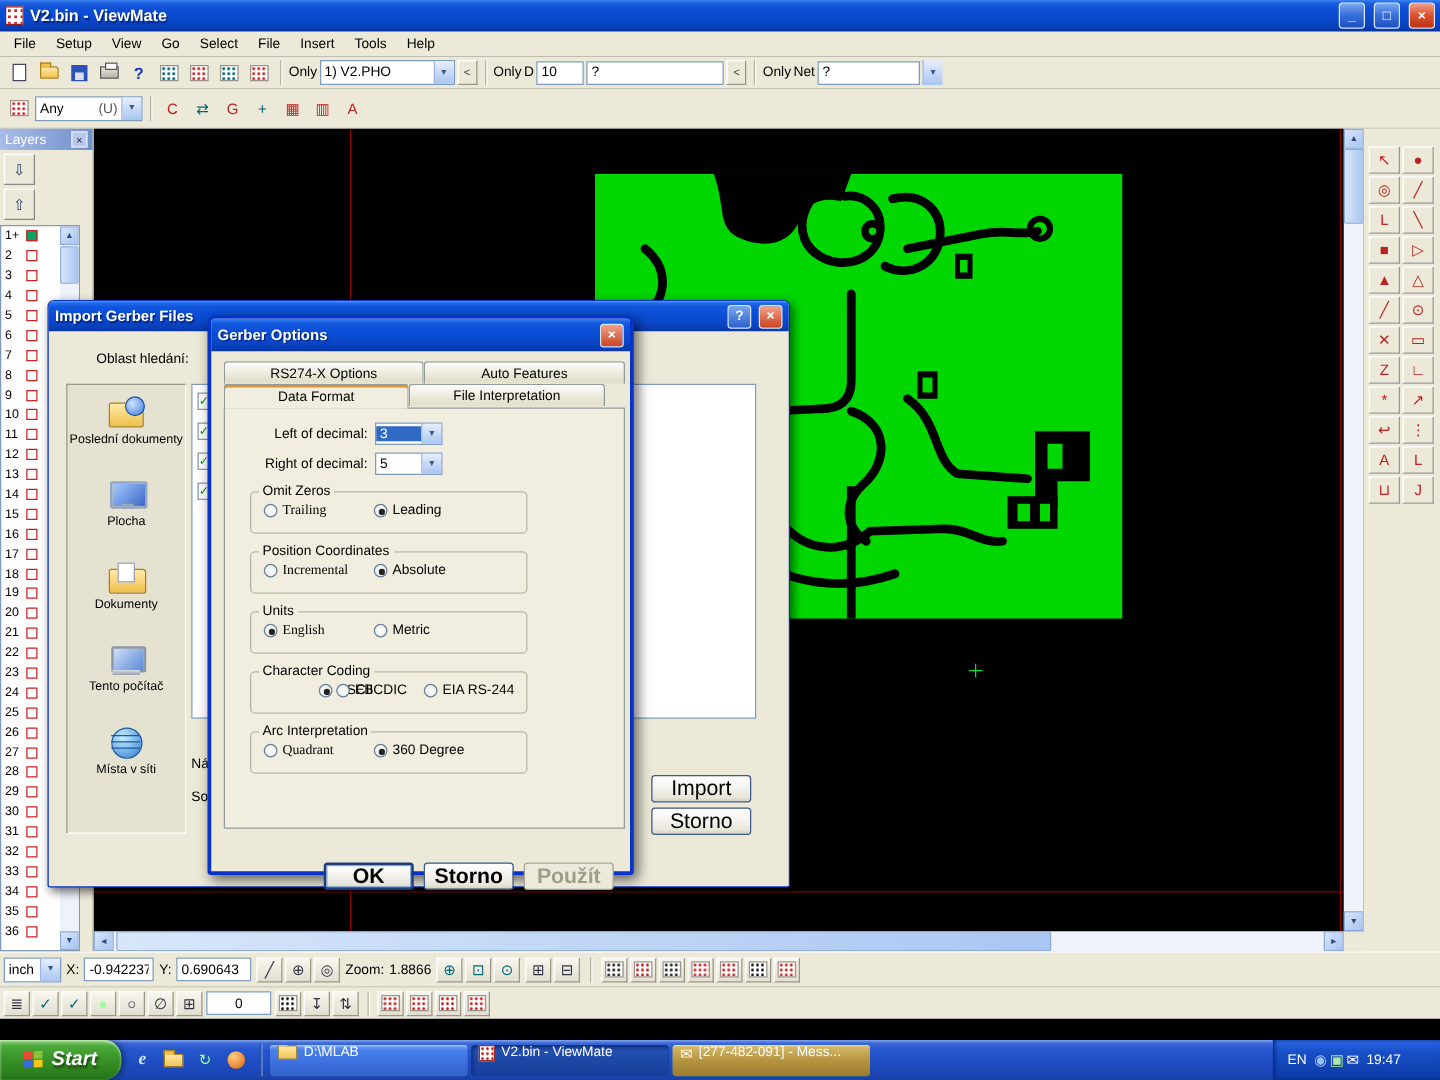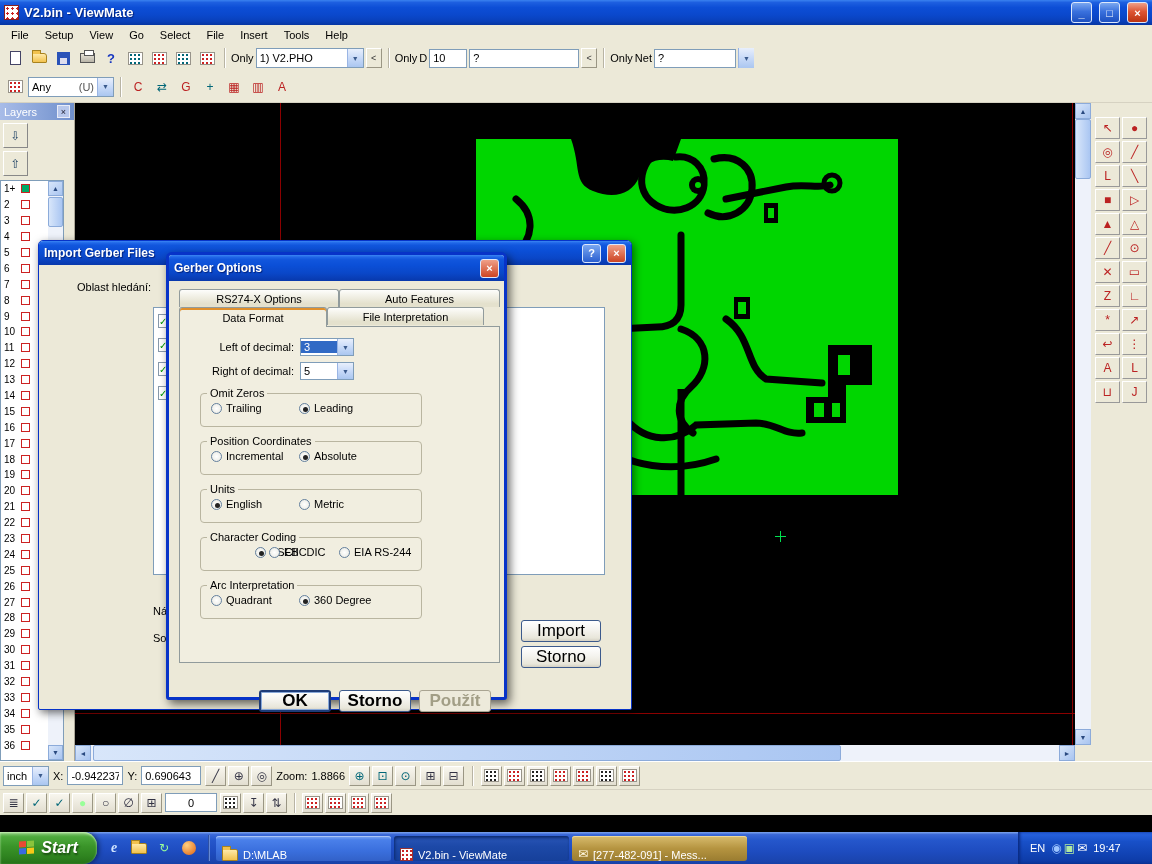--- a/index.html
+++ b/index.html
@@ -142,21 +142,21 @@
 .tab.active { height:20px; z-index:2; background:#f1eee0; box-shadow:inset 0 2px 0 #e0902c; }
 .pane { position:absolute; left:10px; top:45px; width:321px; height:337px; border:1px solid #919b9c; background:#f1eee0; }
 .declbl { position:absolute; left:0; width:114px; text-align:right; }
 .deccombo { position:absolute; left:120px; width:54px; height:18px; }
 .grp { position:absolute; left:20px; width:222px; height:40px; border:1px solid #b9b5a0; border-radius:4px; }
 .grp legend { font-size:11px; margin-left:6px; padding:0 3px; }
 .grp-row { display:flex; padding:3px 0 0 10px; }
 .radio { display:flex; align-items:center; }
 .rb { width:11px; height:11px; border-radius:50%; border:1px solid #64809e; background:radial-gradient(#fff,#e8e8e0); position:relative; margin-right:4px; flex:none; }
 .rb.checked::after { content:""; position:absolute; left:3px; top:3px; width:5px; height:5px; border-radius:50%; background:#222; }
-.w84 { width:88px; } .w56 { width:58px;padding-left:44px; } .w66 { width:70px; }
+.w84 { width:88px;font-family:Liberation Serif, serif; } .w56 { width:58px;padding-left:44px; } .w66 { width:70px; }
 .gbtn { position:absolute; top:388px; width:72px; height:22px;font-weight:bold; }
 
 
 .statusbar { position:absolute; top:761px; left:0; width:1152px; height:28px; background:#ece9d8; border-top:1px solid #fff;
   display:flex; align-items:center; gap:4px; padding:0 3px; }
 .tb3 { position:absolute; top:789px; left:0; width:1152px; height:26px; background:#ece9d8; border-top:1px solid #d6d2c2;
   display:flex; align-items:center; gap:3px; padding:0 3px; }
 .iconstrip { display:flex; gap:2px; align-items:center; }
 
 
@@ -168,21 +168,21 @@
 .start-label { color:#fff; font-weight:bold; font-style:italic; font-size:16px; text-shadow:1px 2px 2px #1a4a10; }
 .flag { width:16px; height:14px; display:grid; grid-template-columns:7px 7px; grid-template-rows:6px 6px; gap:1px; transform:skewY(-4deg); }
 .flag i { display:block; } .f1{background:#e84a33;} .f2{background:#8ac43c;} .f3{background:#3a6ae0;} .f4{background:#f8c818;}
 .ql { display:flex; gap:7px; align-items:center; padding:0 8px; }
 .ql-ico { width:18px; height:18px; display:flex; align-items:center; justify-content:center; font-size:13px; }
 .mini-folder { width:16px; height:11px; background:linear-gradient(#ffe9a8,#f2c24e); border:1px solid #a8821e; border-radius:1px 2px 1px 1px; position:relative; }
 .mini-folder::before { content:""; position:absolute; left:-1px; top:-4px; width:7px; height:3px; background:#f2c24e; border:1px solid #a8821e; border-bottom:none; }
 .ff { width:14px; height:14px; border-radius:50%; background:radial-gradient(circle at 35% 30%,#ffd080,#e06010); }
 .tb-sep { width:2px; height:26px; background:linear-gradient(90deg,#12348c,#7fa6ee); margin:0 2px; }
 .tasks { display:flex; gap:3px; padding-left:4px; }
-.task { width:175px; height:25px; border-radius:3px; display:flex; align-items:flex-end; gap:5px; padding:0 6px; color:#fff;
+.task { width:158px; height:25px; border-radius:3px; display:flex; align-items:flex-start; gap:5px; padding:0 6px; color:#fff;
   white-space:nowrap; overflow:hidden; background:linear-gradient(180deg,#7fa8f5 0%,#4a80ea 15%,#3a6fdd 60%,#3261c8 100%);
   box-shadow:inset 0 1px 0 #a8c4f8; }
 .task.active { background:linear-gradient(180deg,#2a56b8,#1d49a8 40%,#16409a); box-shadow:inset 1px 2px 3px #0c2a70; }
 .task.attention { background:linear-gradient(180deg,#d8bc6e,#b59440 50%,#9a7c30); box-shadow:inset 0 1px 0 #ecd89a; }
 .task-label { overflow:hidden; text-overflow:ellipsis; }
 .task-ico { flex:none; display:flex; align-items:center; justify-content:center; }
 .viewmate-icon { width:13px; height:13px; background-color:#fff; border:1px solid #933; background-image:radial-gradient(#c22 1px,transparent 1.2px); background-size:4px 4px; }
 .message-icon::before { content:"✉"; color:#fff8e0; font-size:12px; }
 .folder-icon { width:16px; height:12px; }
 .tray { margin-left:auto; height:32px; min-width:134px; display:flex; align-items:center; gap:6px; padding:0 10px 0 12px;
@@ -602,20 +602,42 @@
       <span class="t">Import Gerber Files</span>
       <span class="dlg-btn">?</span>
       <span class="dlg-btn close">×</span>
     </div>
     <div class="idlg-body">
       <span class="look-lbl">Oblast hledání:</span>
       <span class="combo look-combo">
         <span class="txt"></span>
         <span class="dd">▼</span>
       </span>
+      <div class="places">
+          <div class="place">
+            <div class="place-ico recent-docs-icon"></div>
+            <div class="place-label">Poslední dokumenty</div>
+          </div>
+          <div class="place">
+            <div class="place-ico desktop-icon"></div>
+            <div class="place-label">Plocha</div>
+          </div>
+          <div class="place">
+            <div class="place-ico documents-icon"></div>
+            <div class="place-label">Dokumenty</div>
+          </div>
+          <div class="place">
+            <div class="place-ico computer-icon"></div>
+            <div class="place-label">Tento počítač</div>
+          </div>
+          <div class="place">
+            <div class="place-ico network-icon"></div>
+            <div class="place-label">Místa v síti</div>
+          </div>
+        </div>
       <div class="flist">
           <span class="fitem" style="top: 6px;">
             <span class="gerber-file-icon"></span>
           </span>
           <span class="fitem" style="top: 30px;">
             <span class="gerber-file-icon"></span>
           </span>
           <span class="fitem" style="top: 54px;">
             <span class="gerber-file-icon"></span>
           </span>

